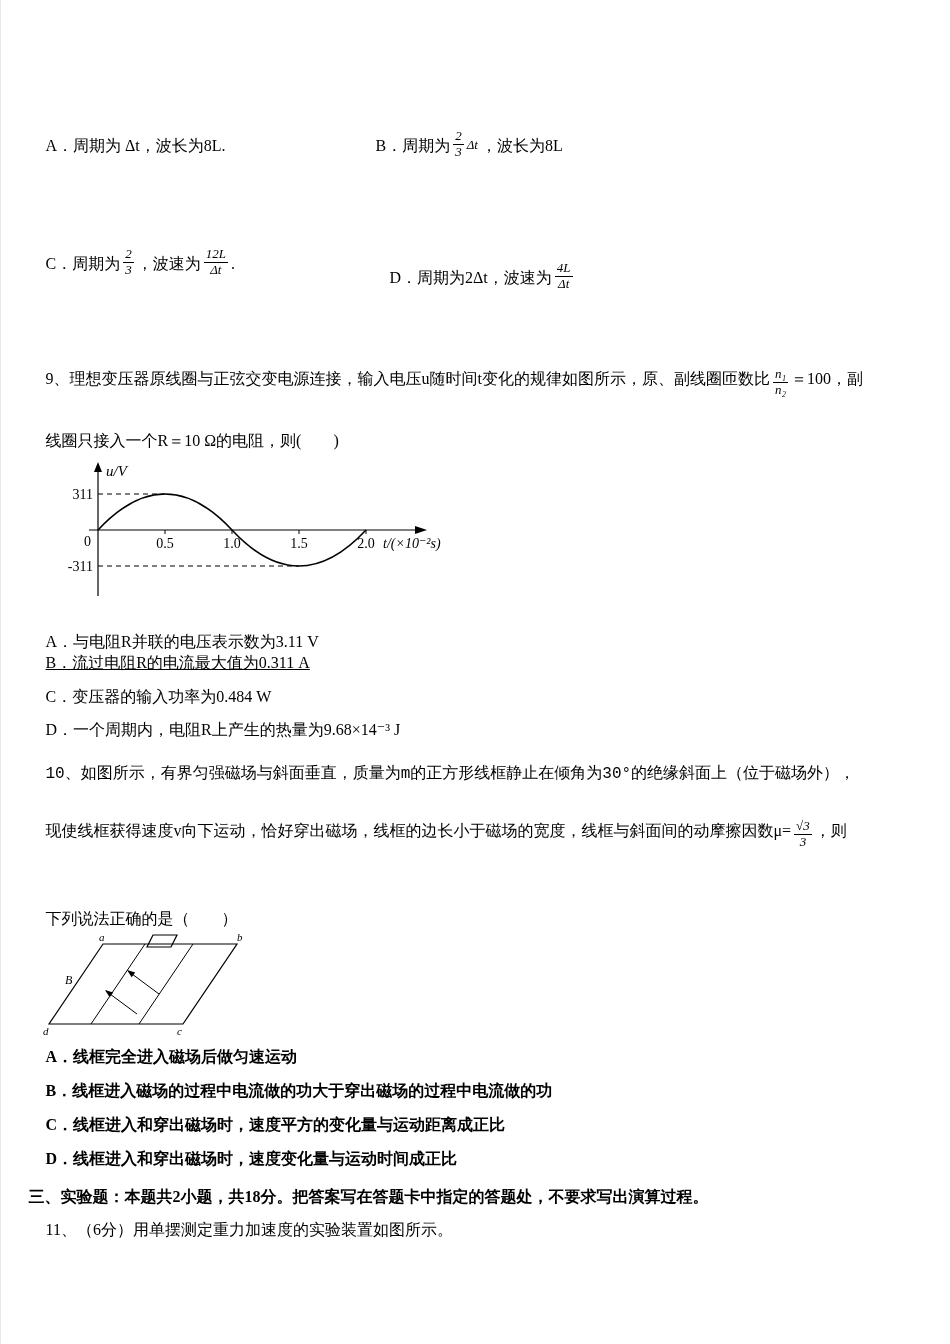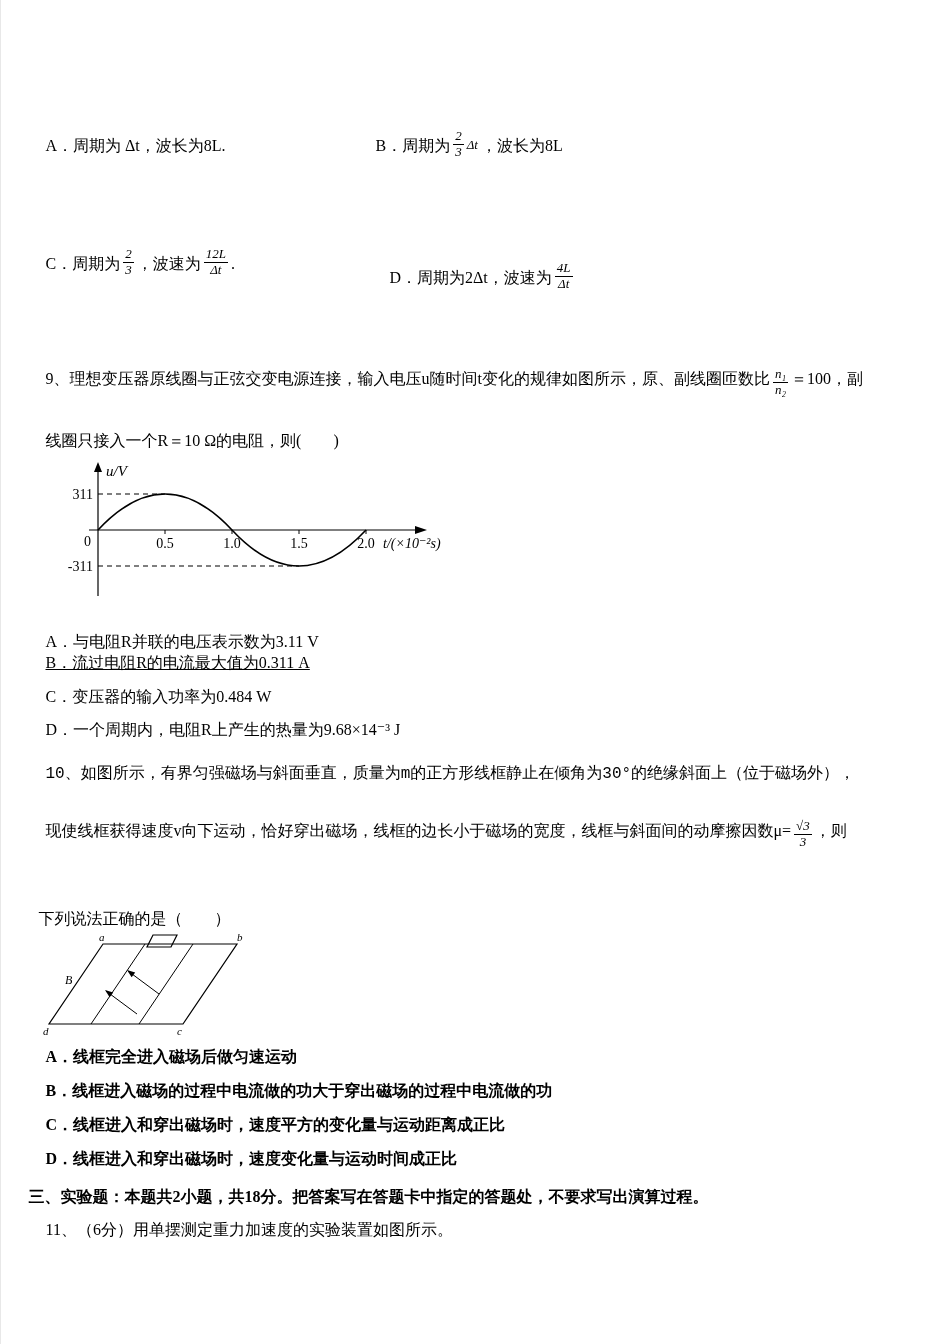--- a/index.html
+++ b/index.html
@@ -118,21 +118,21 @@
     <span>10、如图所示，有界匀强磁场与斜面垂直，质量为m的正方形线框静止在倾角为30°的绝缘斜面上（位于磁场外），</span>
   </div>
   <div class="abs" style="left:45px; top:800px;margin-top:20px;">
     <span>现使线框获得速度v向下运动，恰好穿出磁场，线框的边长小于磁场的宽度，线框与斜面间的动摩擦因数μ=</span><span class="raised small-rise">
         <span class="mfrac">
           <span class="num">√3</span>
           <span class="den">3</span>
         </span>
       </span><span>，则</span>
   </div>
-  <div class="abs" style="left:38px; top:908px;">
+  <div class="abs" style="left:45px; top:908px;">
     <span>下列说法正确的是（　　）</span>
   </div>
 
   <div class="abs" style="left:40px; top:932px;">
     <svg width="210" height="105" viewBox="0 0 210 105">
 
       <polygon class="shape" points="62,12 196,12 142,92 8,92"></polygon>
 
       <line class="thin" x1="104" y1="12" x2="50" y2="92"></line>
       <line class="thin" x1="152" y1="12" x2="98" y2="92"></line>

